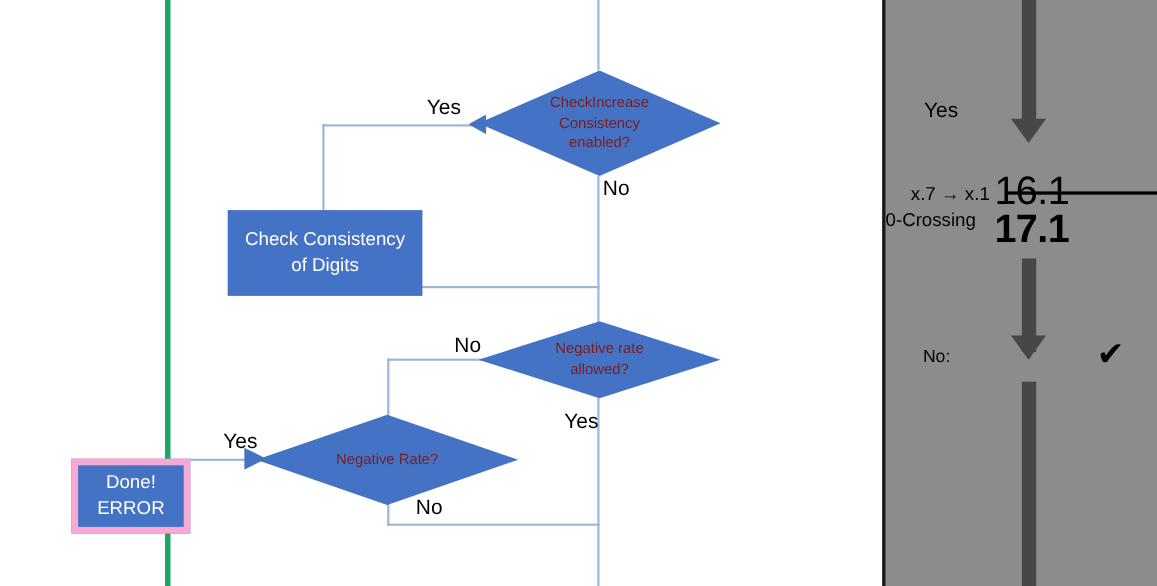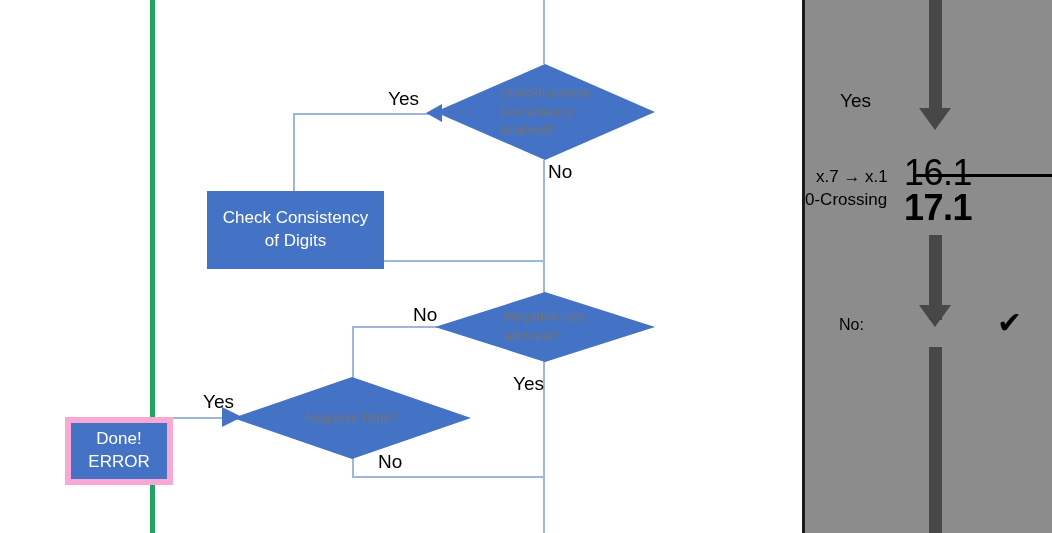--- a/index.html
+++ b/index.html
@@ -66,21 +66,22 @@
     position: absolute;
     inset: 0;
     display: block;
   }
   .diamond-label {
     position: absolute;
     inset: 0;
     display: flex;
     align-items: center;
     justify-content: center;
-    color: #737373;
+    text-align: center;
+    color: #7f1d1d;
     font-size: 13.5px;
     line-height: 1.4;
     pointer-events: none;
   }
 
   
   .edge-label {
     position: absolute;
     color: #000000;
     font-size: 19px;
@@ -238,21 +239,21 @@
     <div class="shaft" style="left:124px; top:0px; height:118px;"></div>
     <div class="arrowhead" style="left:114px; top:108px;"></div>
 
     <div class="shaft" style="left:124px; top:235px; height:85px;"></div>
     <div class="arrowhead" style="left:114px; top:305px;"></div>
 
     <div class="shaft" style="left:124px; top:347px; height:186px;"></div>
 
     <div class="panel-text panel-yes" style="left:35px; top:90px;">Yes</div>
 
-    <div class="panel-text panel-small" style="left:11px; top:167px;">x.7 → x.1</div>
+    <div class="panel-text panel-small" style="left:23px; top:167px;">x.7 → x.1</div>
     <div class="panel-text panel-small" style="left:0px; top:190px;">0-Crossing</div>
 
     <div class="panel-text panel-big strike" style="left:99px; top:152px;">16.1</div>
     <div class="panel-text panel-big" style="left:99px; top:187px;font-weight:bold;">17.1</div>
 
     <div class="panel-text panel-row" style="left:34px; top:316px;">No:</div>
     <div class="panel-text check" style="left:192px; top:308px;">✔</div>
   </div>
 
 </div>

